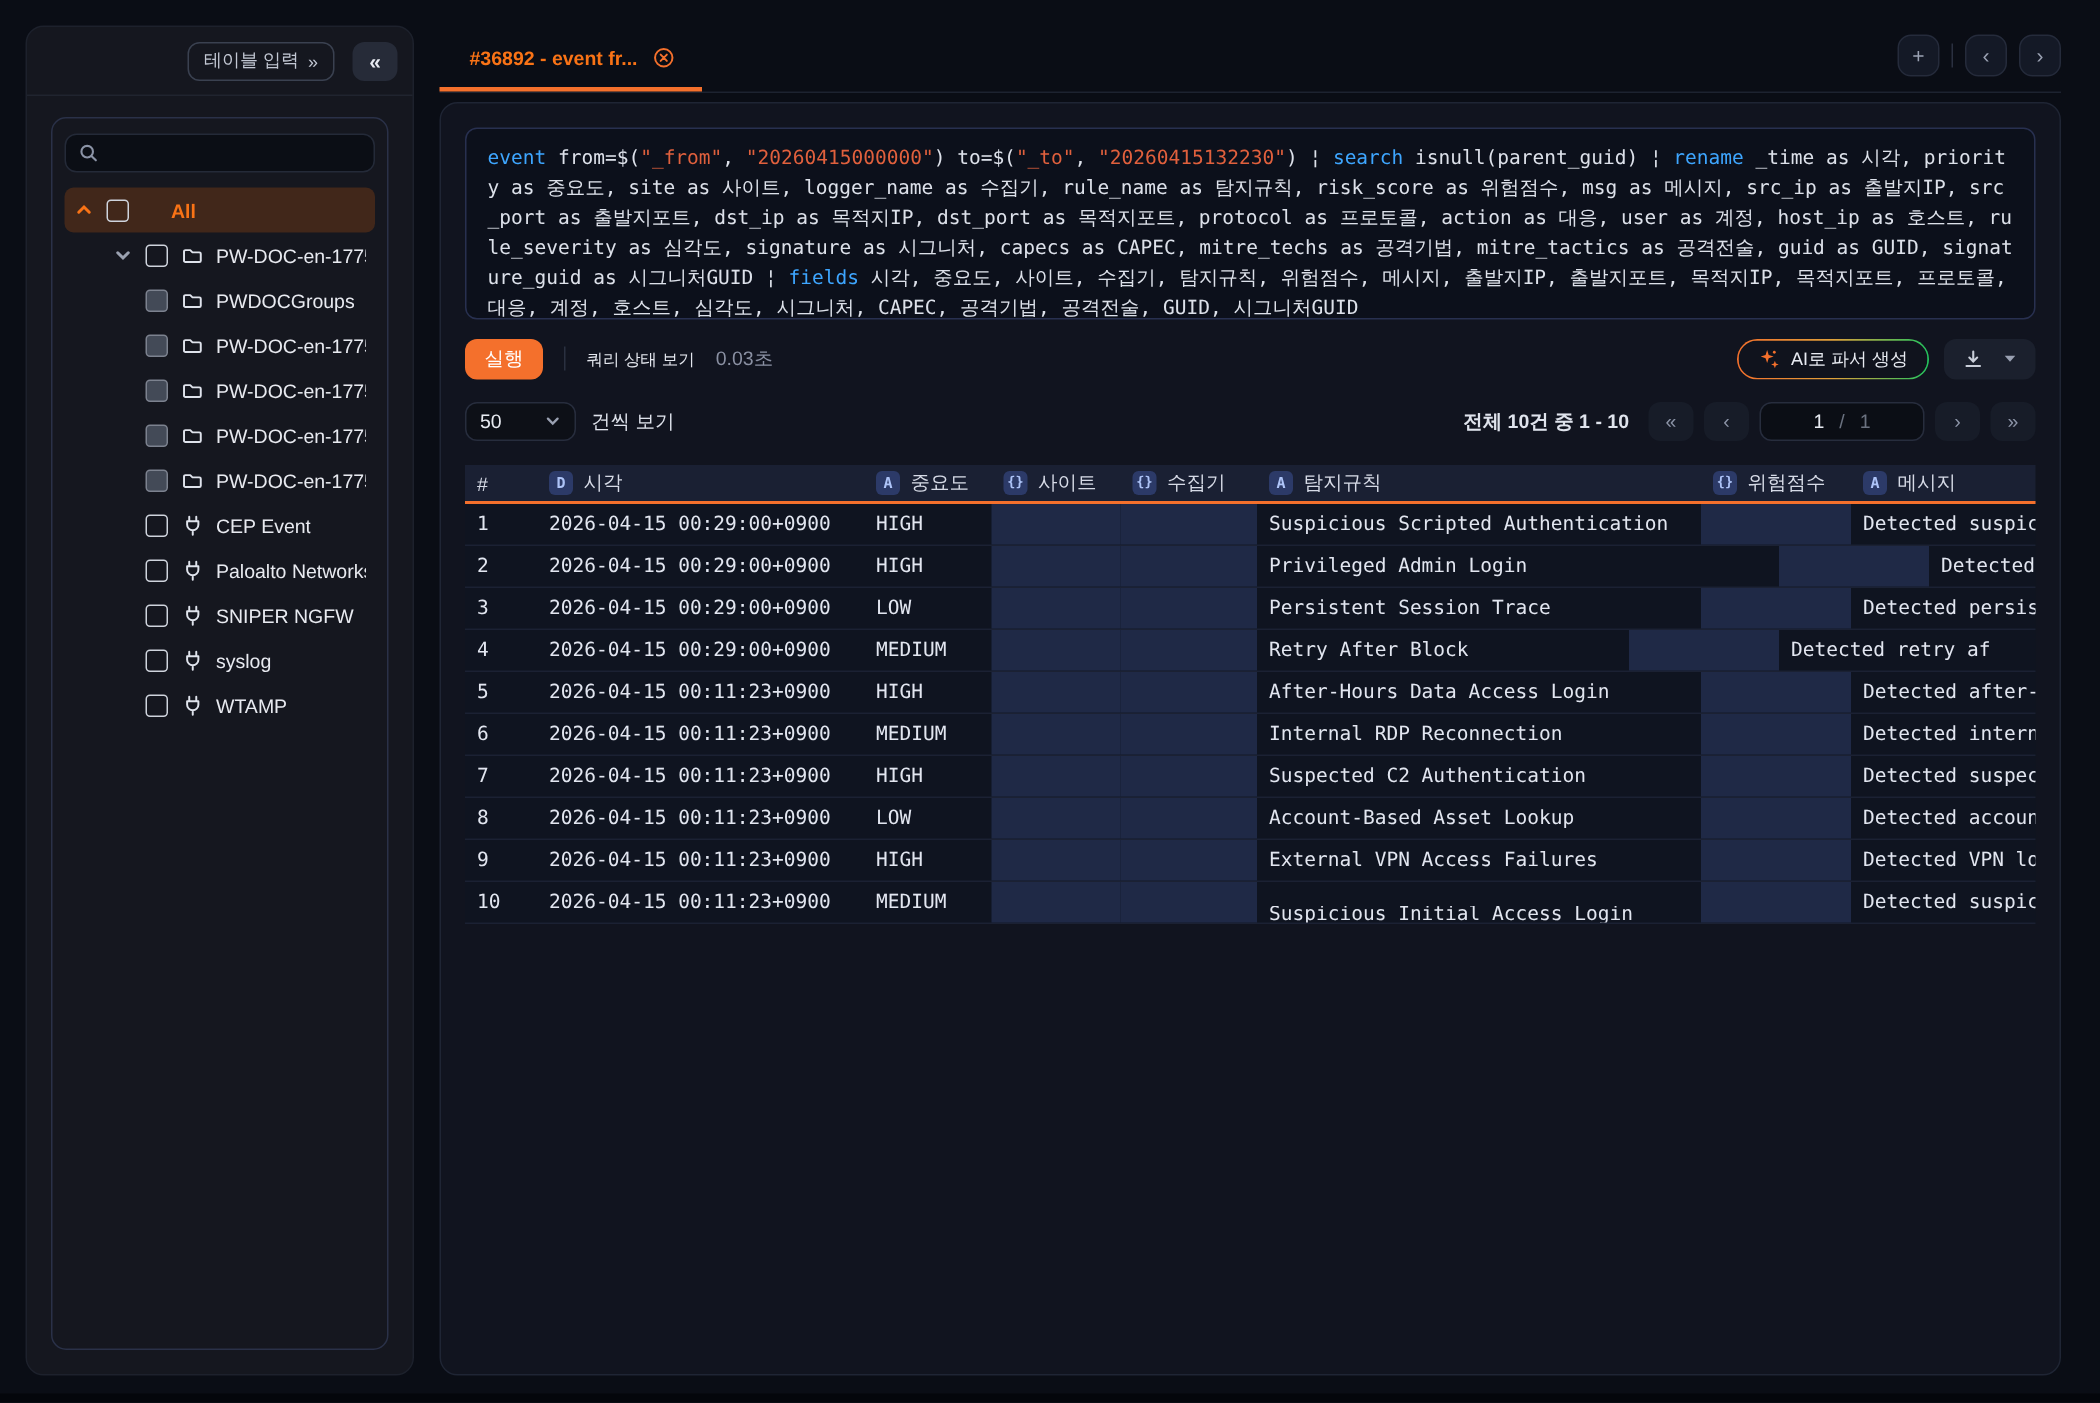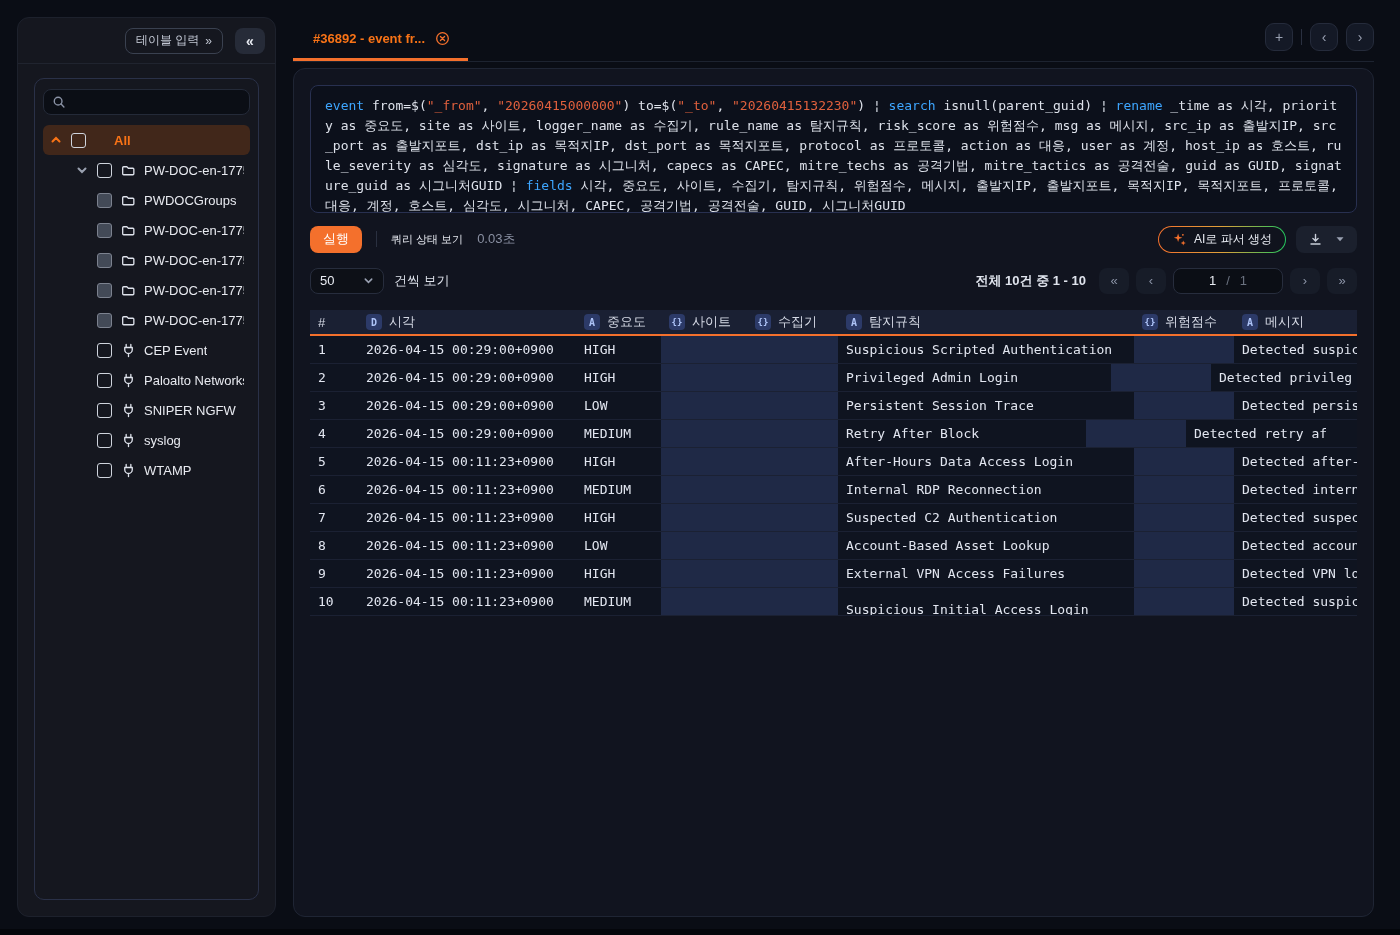--- a/index.html
+++ b/index.html
@@ -444,21 +444,21 @@
           <div class="td" style="width: 296px;">Suspicious Scripted Authentication</div>
           <div class="td hl" style="width: 100px;"></div>
           <div class="td flex1">Detected suspicio</div>
         </div>
         <div class="tr">
           <div class="td" style="width: 48px;">2</div>
           <div class="td" style="width: 218px;">2026-04-15 00:29:00+0900</div>
           <div class="td" style="width: 85px;">HIGH</div>
           <div class="td hl" style="width: 86px;"></div>
           <div class="td hl" style="width: 91px;"></div>
-          <div class="td" style="width: 273px;">Privileged Admin Login</div>
+          <div class="td" style="width: 348px;">Privileged Admin Login</div>
           <div class="td hl" style="width: 100px;"></div>
           <div class="td flex1">Detected privileg</div>
         </div>
         <div class="tr">
           <div class="td" style="width: 48px;">3</div>
           <div class="td" style="width: 218px;">2026-04-15 00:29:00+0900</div>
           <div class="td" style="width: 85px;">LOW</div>
           <div class="td hl" style="width: 86px;"></div>
           <div class="td hl" style="width: 91px;"></div>
           <div class="td" style="width: 296px;">Persistent Session Trace</div>

